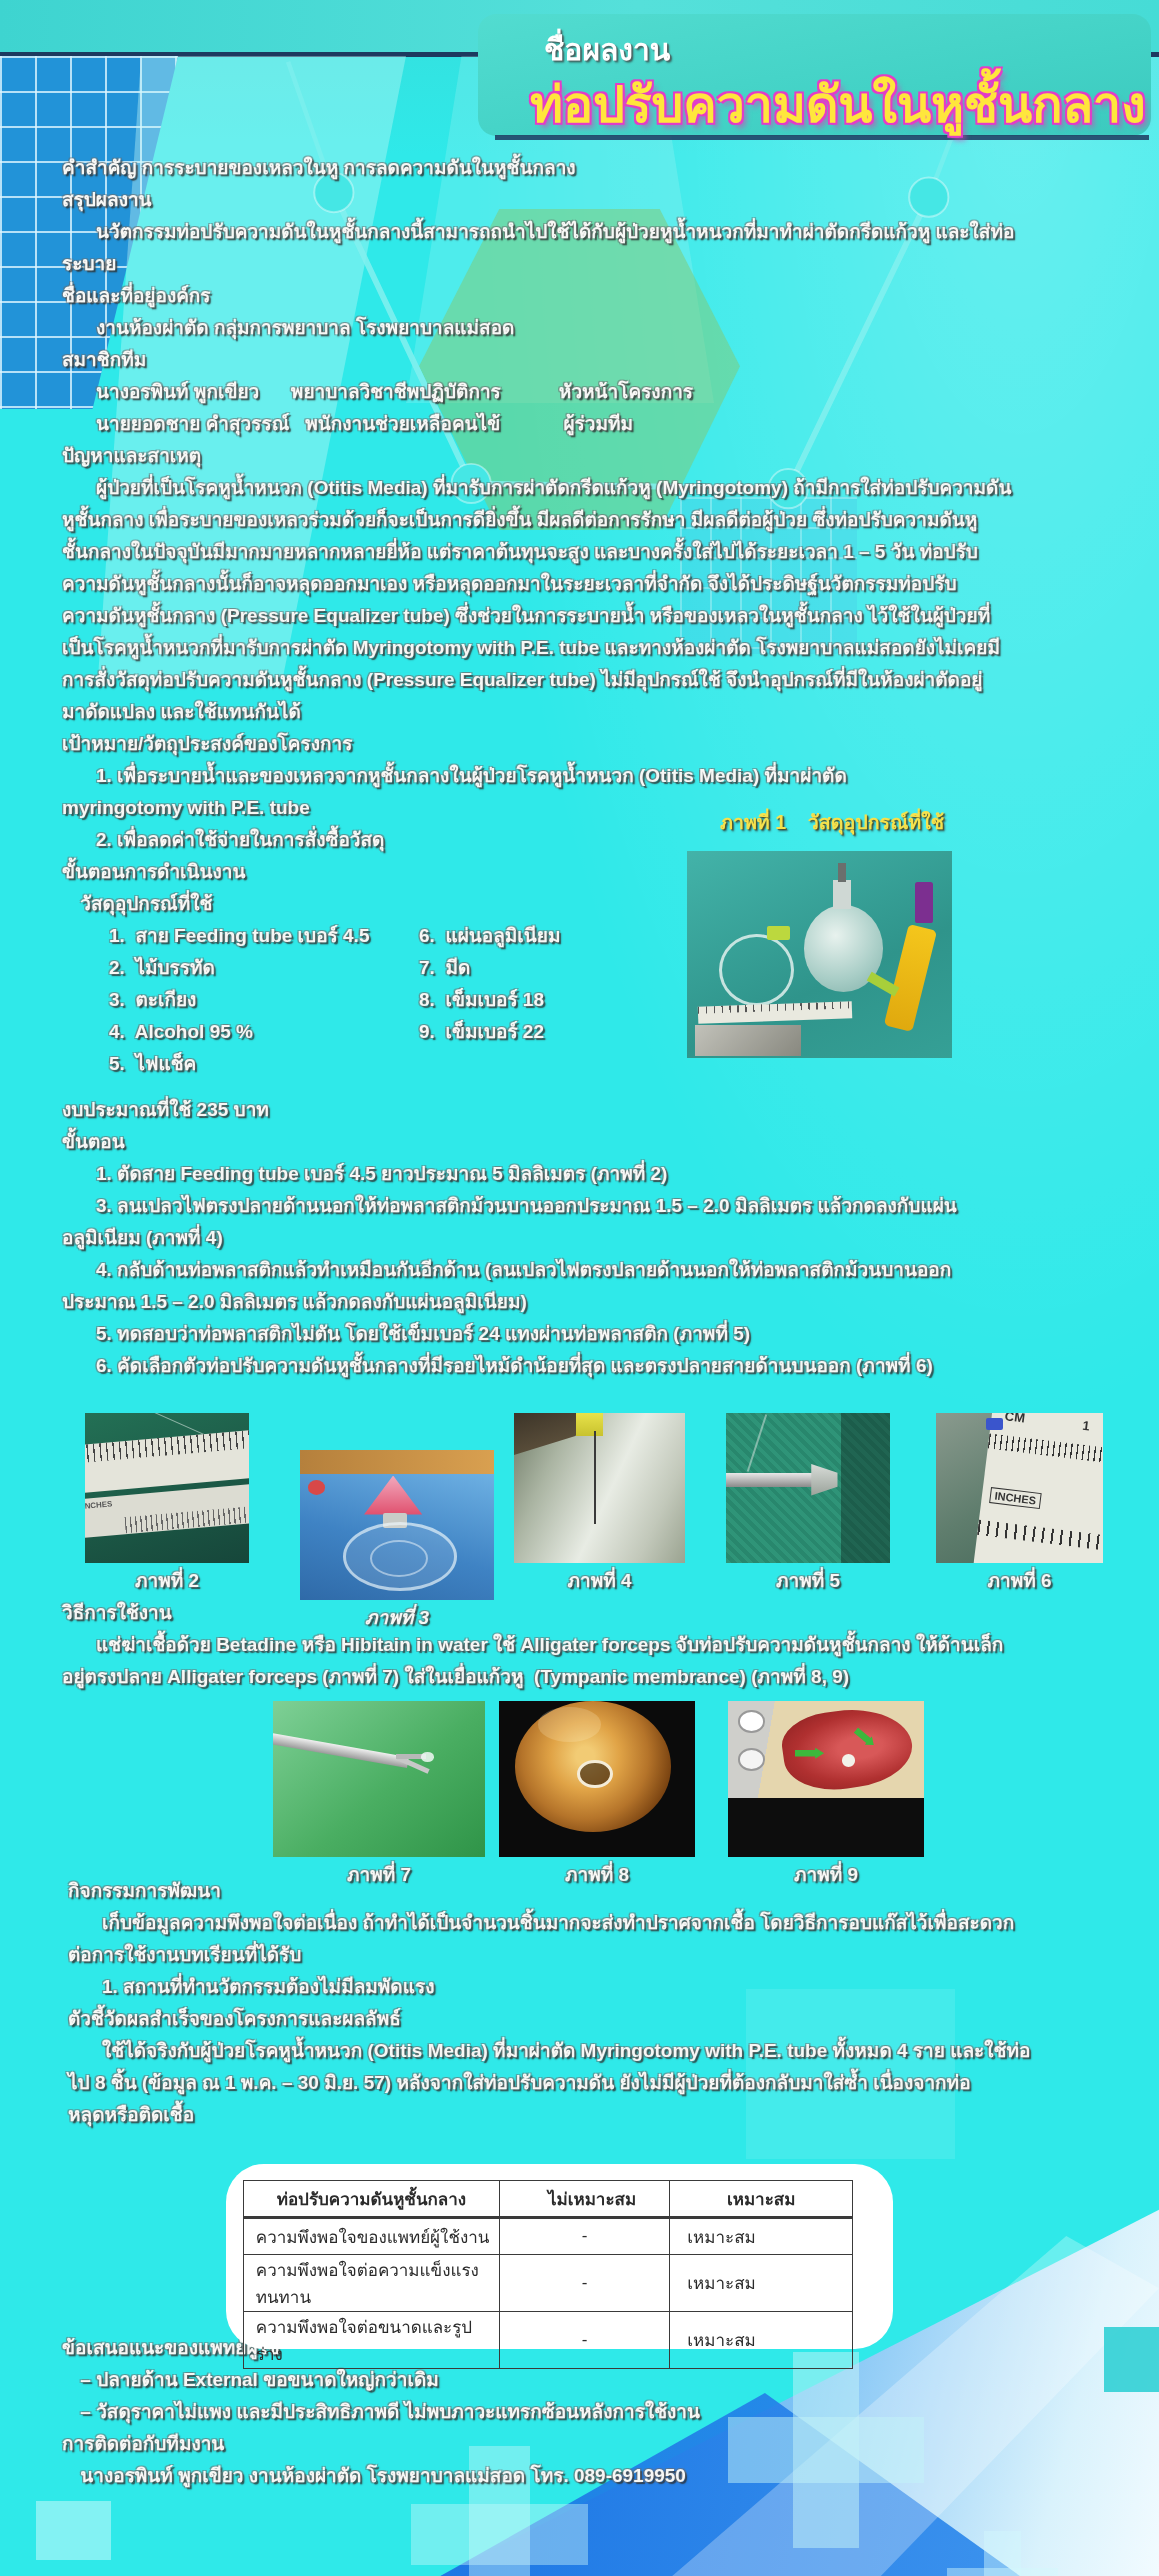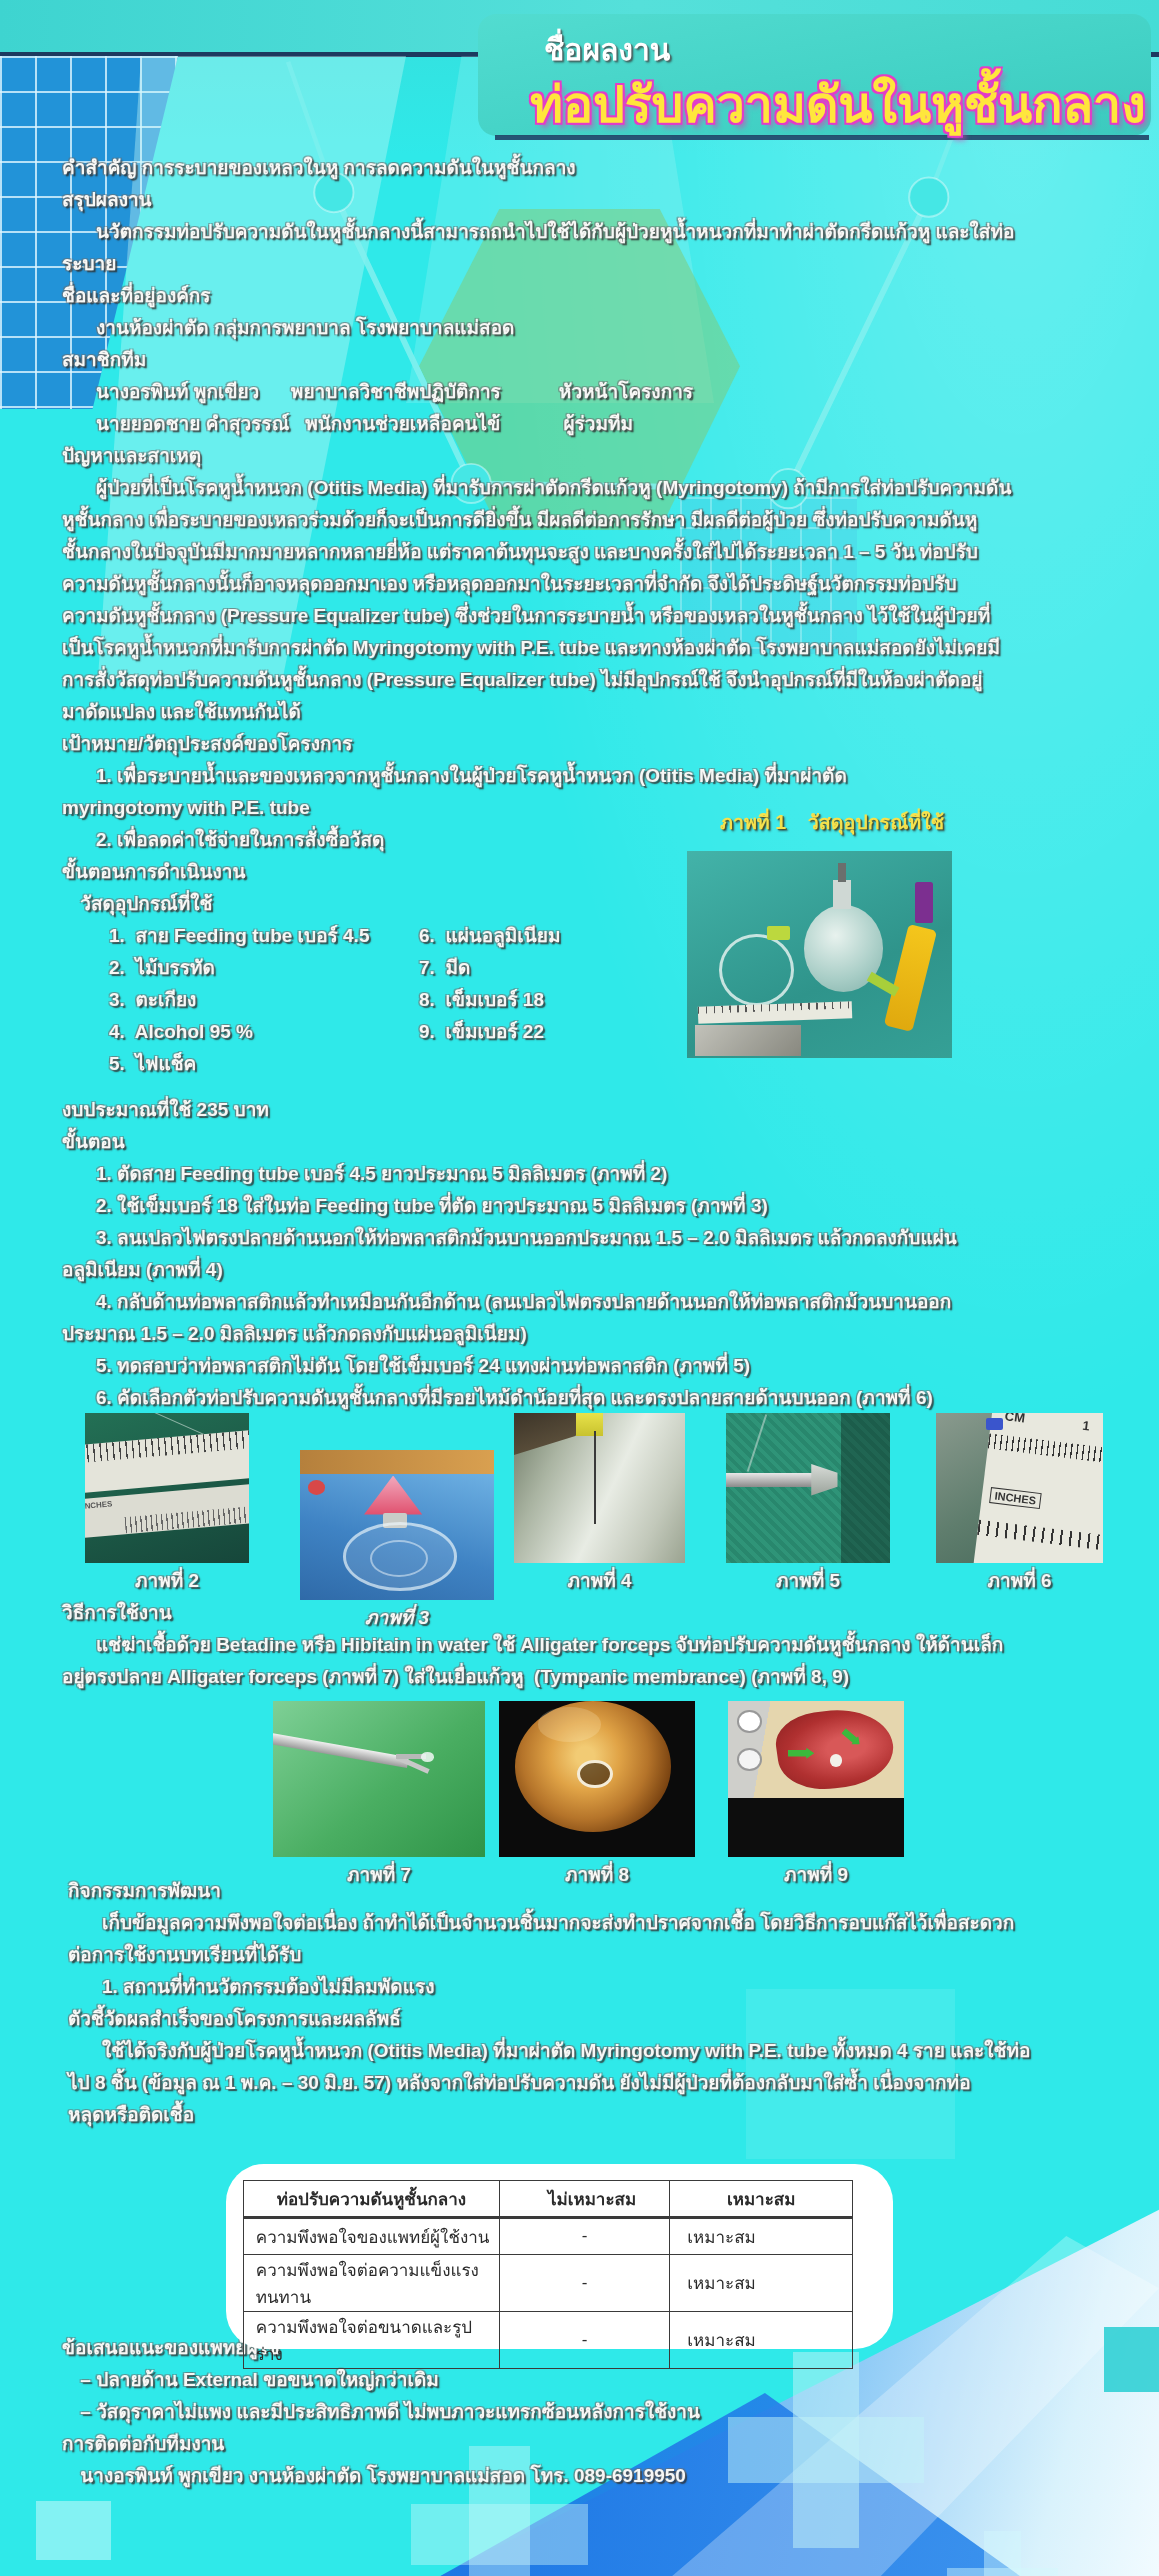--- a/index.html
+++ b/index.html
@@ -246,21 +246,20 @@
         <div class="tline matrow"><span class="l">1.  สาย Feeding tube เบอร์ 4.5</span><span class="r">6.  แผ่นอลูมิเนียม</span></div>
         <div class="tline matrow"><span class="l">2.  ไม้บรรทัด</span><span class="r">7.  มีด</span></div>
         <div class="tline matrow"><span class="l">3.  ตะเกียง</span><span class="r">8.  เข็มเบอร์ 18</span></div>
         <div class="tline matrow"><span class="l">4.  Alcohol 95 %</span><span class="r">9.  เข็มเบอร์ 22</span></div>
         <div class="tline matrow"><span class="l">5.  ไฟแช็ค</span><span class="r"></span></div>
       </div>
     <div>
         <div class="tline gap">งบประมาณที่ใช้ 235 บาท</div>
         <div class="tline">ขั้นตอน</div>
         <div class="tline ind">1. ตัดสาย Feeding tube เบอร์ 4.5 ยาวประมาณ 5 มิลลิเมตร (ภาพที่ 2)</div>
-        <div class="tline ind">2. ใช้เข็มเบอร์ 18 ใส่ในท่อ Feeding tube ที่ตัด ยาวประมาณ 5 มิลลิเมตร (ภาพที่ 3)</div>
         <div class="tline ind">3. ลนเปลวไฟตรงปลายด้านนอกให้ท่อพลาสติกม้วนบานออกประมาณ 1.5 – 2.0 มิลลิเมตร แล้วกดลงกับแผ่น</div>
         <div class="tline">อลูมิเนียม (ภาพที่ 4)</div>
         <div class="tline ind">4. กลับด้านท่อพลาสติกแล้วทำเหมือนกันอีกด้าน (ลนเปลวไฟตรงปลายด้านนอกให้ท่อพลาสติกม้วนบานออก</div>
         <div class="tline">ประมาณ 1.5 – 2.0 มิลลิเมตร แล้วกดลงกับแผ่นอลูมิเนียม)</div>
         <div class="tline ind">5. ทดสอบว่าท่อพลาสติกไม่ตัน โดยใช้เข็มเบอร์ 24 แทงผ่านท่อพลาสติก (ภาพที่ 5)</div>
         <div class="tline ind">6. คัดเลือกตัวท่อปรับความดันหูชั้นกลางที่มีรอยไหม้ดำน้อยที่สุด และตรงปลายสายด้านบนออก (ภาพที่ 6)</div>
       </div>
   </div>
 
   <div class="fig1cap">ภาพที่ 1    วัสดุอุปกรณ์ที่ใช้</div>
@@ -354,21 +353,21 @@
     <div class="figcap">ภาพที่ 7</div>
   </div>
   <div class="figwrap" style="left:499px;top:1701px;width:196px;">
     <div class="ph ph8" style="height:156px;">
       <span class="p8-drum"></span>
       <span class="p8-glow"></span>
       <span class="p8-ring"></span>
     </div>
     <div class="figcap">ภาพที่ 8</div>
   </div>
-  <div class="figwrap" style="left:728px;top:1701px;width:176px;">
+  <div class="figwrap" style="left:728px;top:1701px;width:196px;">
     <div class="ph ph9" style="height:156px;">
       <span class="p9-illus"></span>
       <span class="p9-canal"></span>
       <span class="p9-grom1"></span>
       <span class="p9-grom2"></span>
       <span class="p9-arrow1"></span>
       <span class="p9-arrow2"></span>
       <span class="p9-white"></span>
     </div>
     <div class="figcap">ภาพที่ 9</div>

